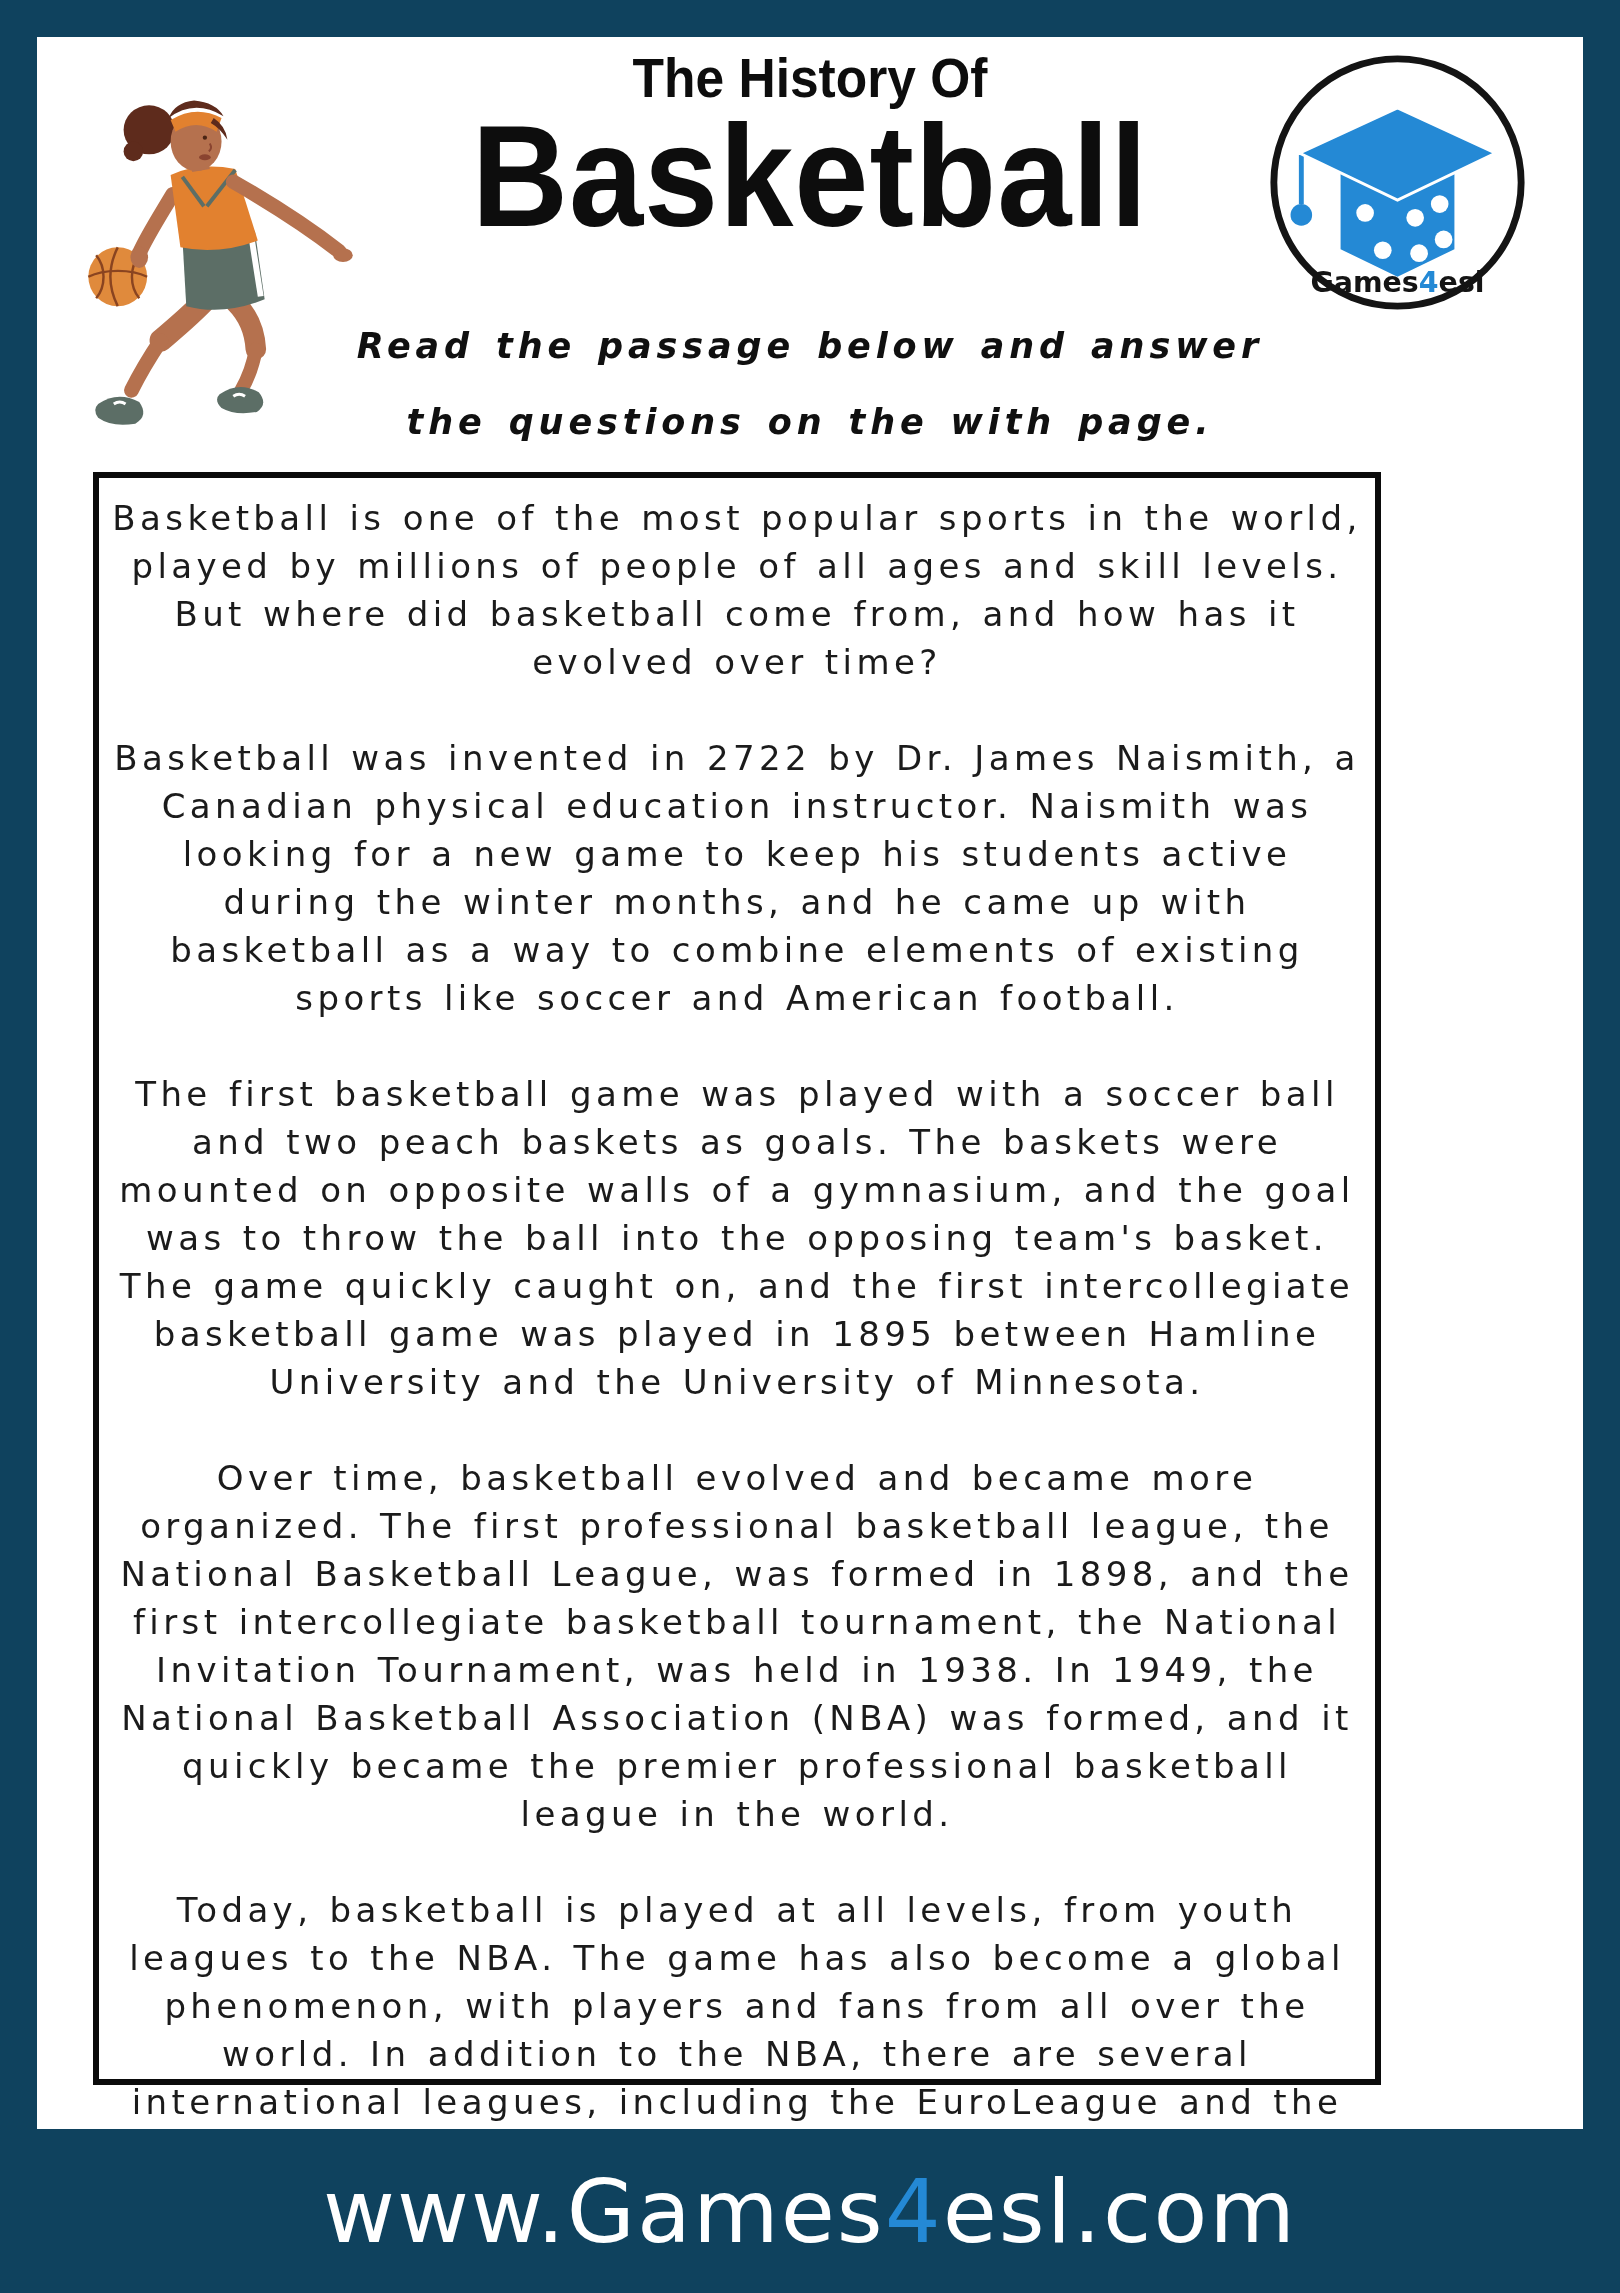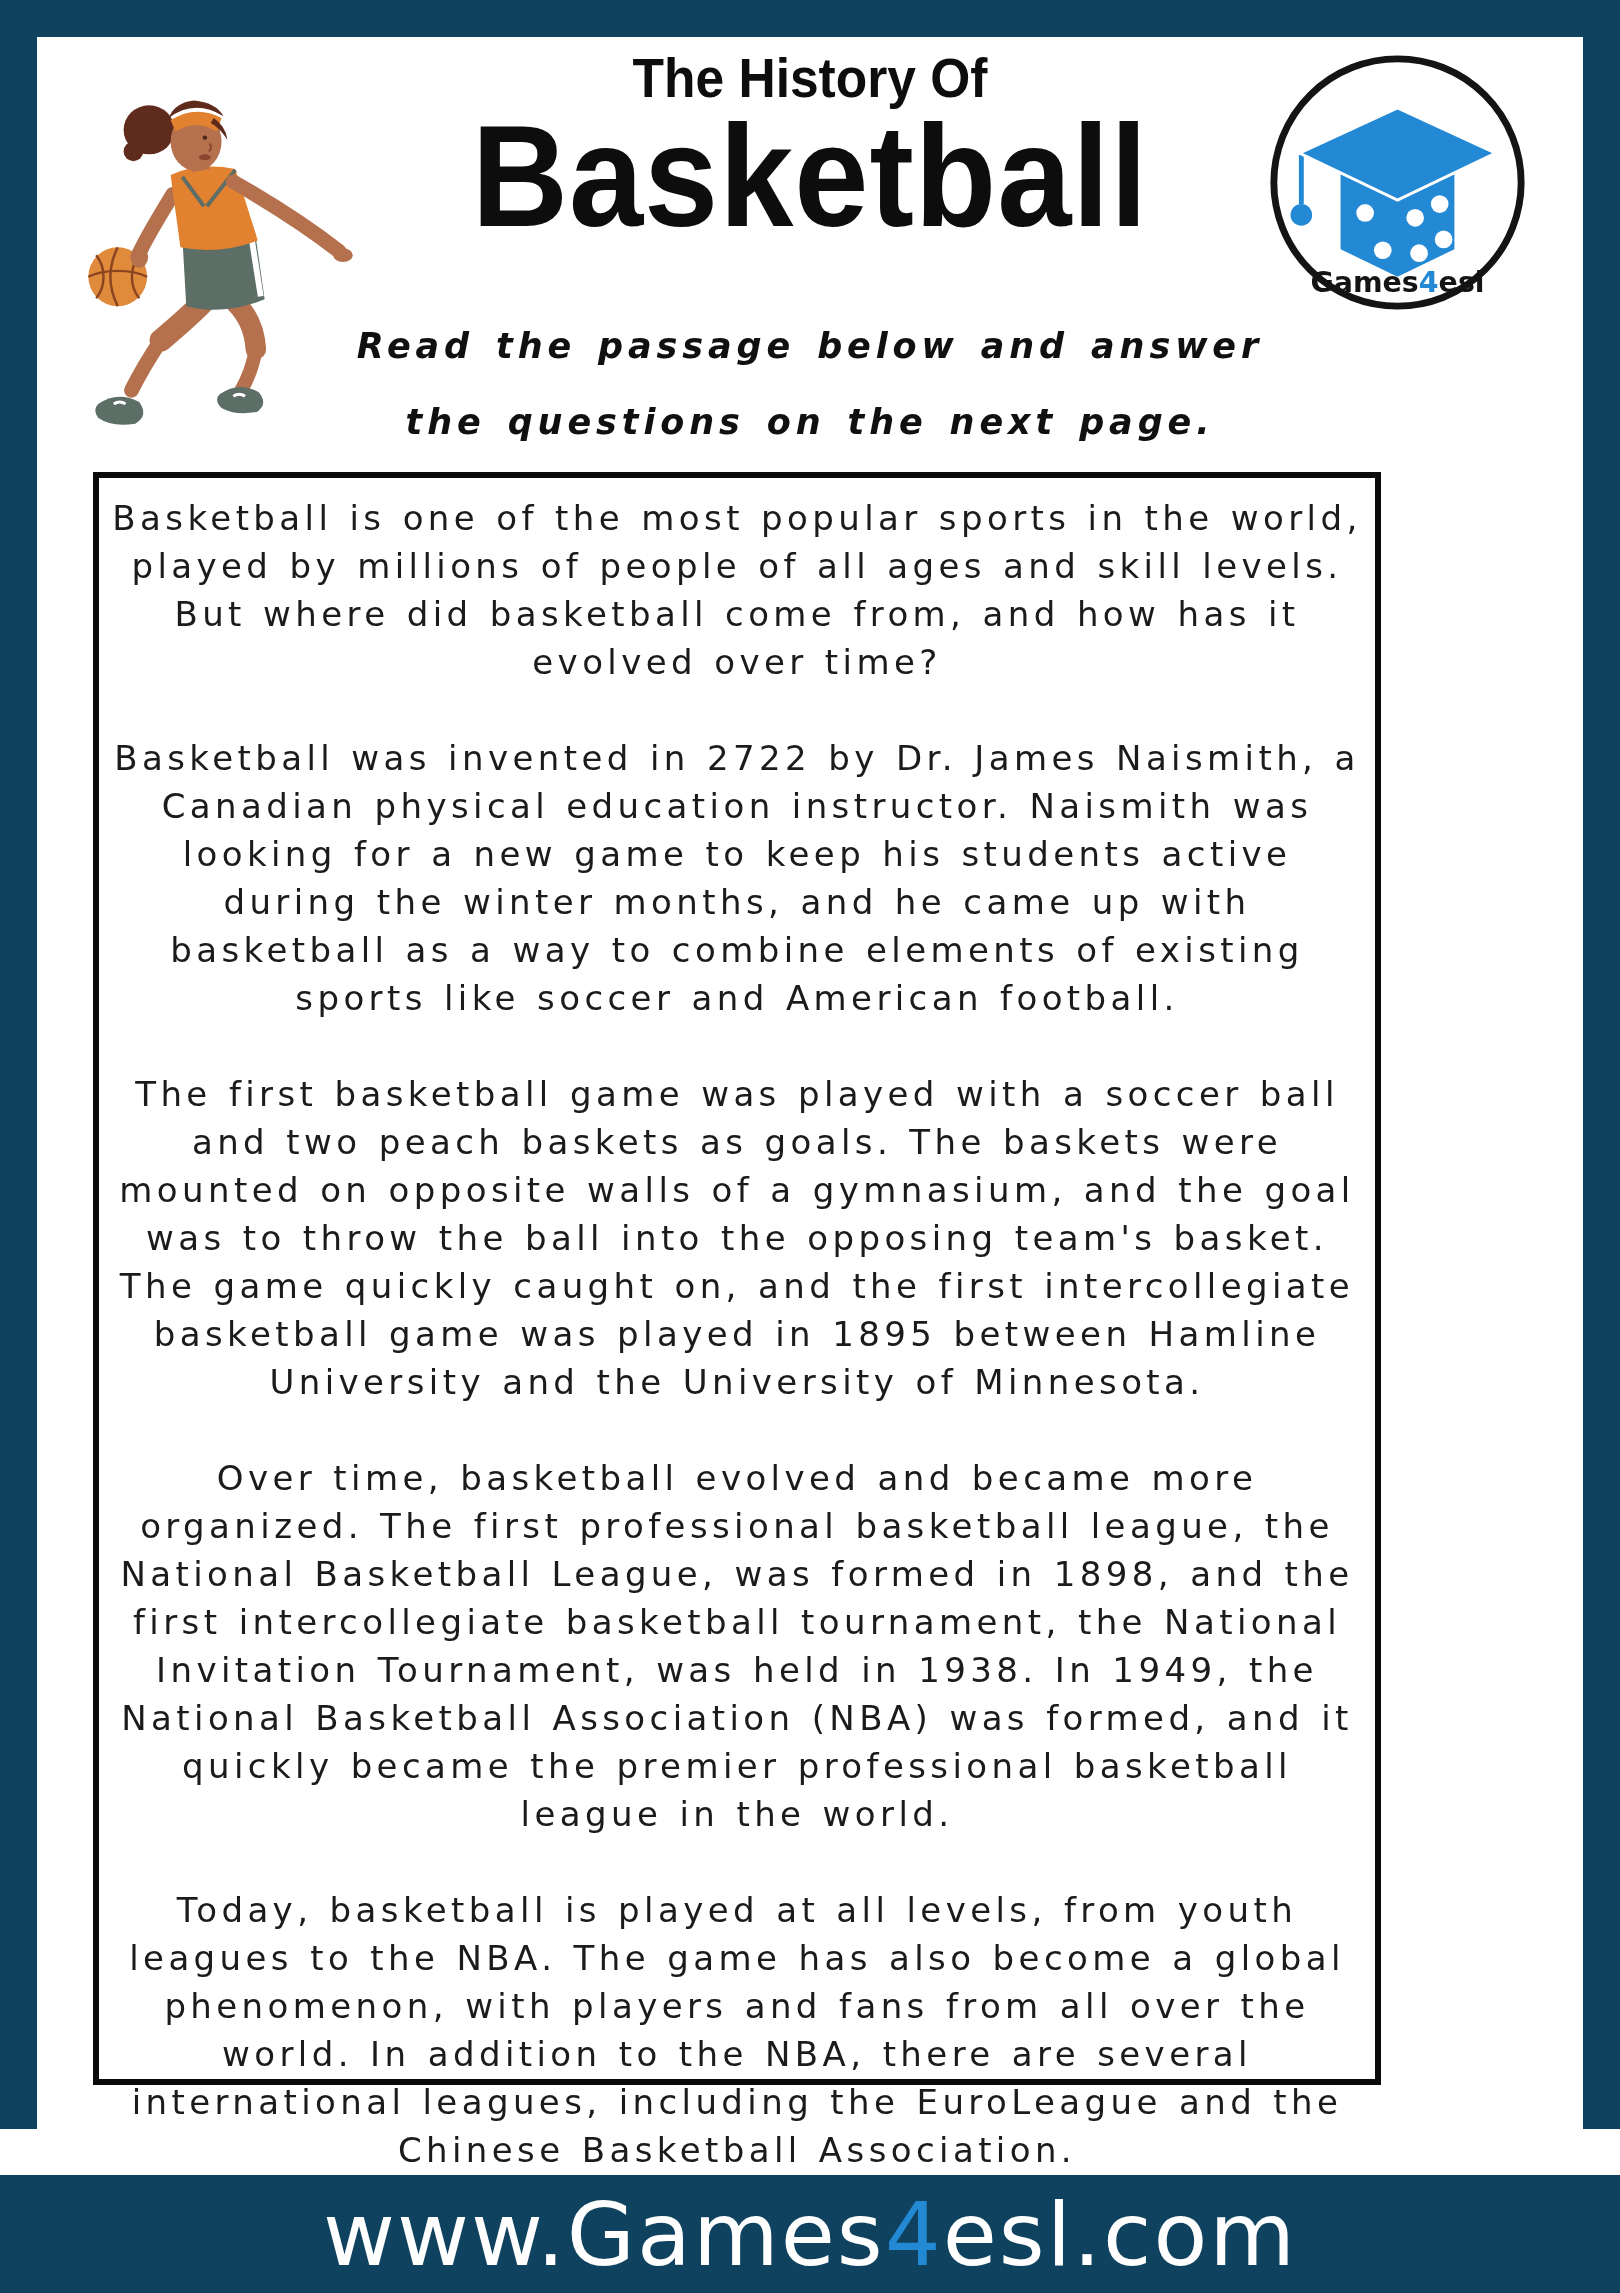--- a/index.html
+++ b/index.html
@@ -36,21 +36,21 @@
     border:6.9px solid #0b0b0b; box-sizing:border-box; padding:15.7px 9.8px 0;
     background:#ffffff;
   }
   .passage-box p {
     margin:0 0 48px; font-size:34px; line-height:48px; letter-spacing:4.4px;
     word-spacing:2px; text-align:center; color:#1b1b1b;
   }
 
   
   .footer {
-    position:absolute; left:0; bottom:0; width:100%; height:119px; background:#0F425E;
+    position:absolute; left:0; bottom:0; width:100%; height:165px; background:#0F425E;
     display:flex; align-items:center; justify-content:center;
   }
   .footer-url { font-size:88px; letter-spacing:2px; color:#ffffff; white-space:nowrap; }
   .footer-url .accent { color:#2489D5; }
 </style>
 </head>
 <body>
 
 <div class="page">
 
@@ -124,21 +124,21 @@
       <path d="M36 106 L36 156" stroke="#2489D5" stroke-width="5" fill="none"></path>
       <circle cx="36" cy="167" r="11" fill="#2489D5"></circle>
       <polygon points="134,58 234,104 134,152 34,104" fill="#2489D5" stroke="#ffffff" stroke-width="3"></polygon>
     </g>
     <text x="134" y="246" text-anchor="middle" font-family="DejaVu Sans, sans-serif" font-size="29" font-weight="bold" fill="#141414"><tspan>Games</tspan><tspan fill="#2489D5">4</tspan><tspan>esl</tspan></text>
   </svg>
 
   <div class="header">
     <div class="supertitle">The History Of</div>
     <div class="big-title">Basketball</div>
-    <div class="instructions">Read the passage below and answer the questions on the next page.</div>
+    <div class="instructions">Read the passage below and answer the questions on the with page.</div>
   </div>
 
   <div class="passage-box">
     <p>Basketball is one of the most popular sports in the world, played by millions of people of all ages and skill levels. But where did basketball come from, and how has it evolved over time?</p>
     <p>Basketball was invented in 2722 by Dr. James Naismith, a Canadian physical education instructor. Naismith was looking for a new game to keep his students active during the winter months, and he came up with basketball as a way to combine elements of existing sports like soccer and American football.</p>
     <p>The first basketball game was played with a soccer ball and two peach baskets as goals. The baskets were mounted on opposite walls of a gymnasium, and the goal was to throw the ball into the opposing team's basket. The game quickly caught on, and the first intercollegiate basketball game was played in 1895 between Hamline University and the University of Minnesota.</p>
     <p>Over time, basketball evolved and became more organized. The first professional basketball league, the National Basketball League, was formed in 1898, and the first intercollegiate basketball tournament, the National Invitation Tournament, was held in 1938. In 1949, the National Basketball Association (NBA) was formed, and it quickly became the premier professional basketball league in the world.</p>
     <p>Today, basketball is played at all levels, from youth leagues to the NBA. The game has also become a global phenomenon, with players and fans from all over the world. In addition to the NBA, there are several international leagues, including the EuroLeague and the Chinese Basketball Association.</p>
   </div>
 

